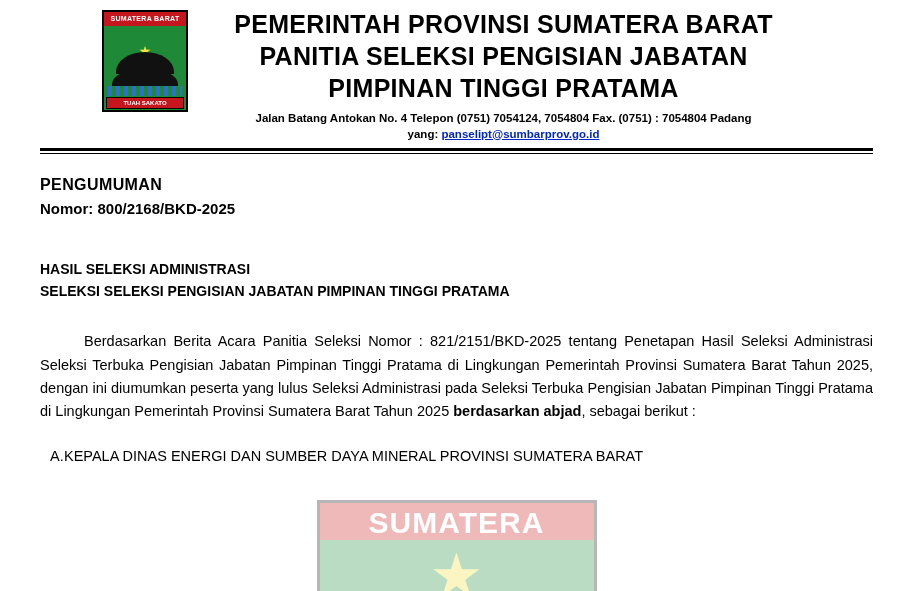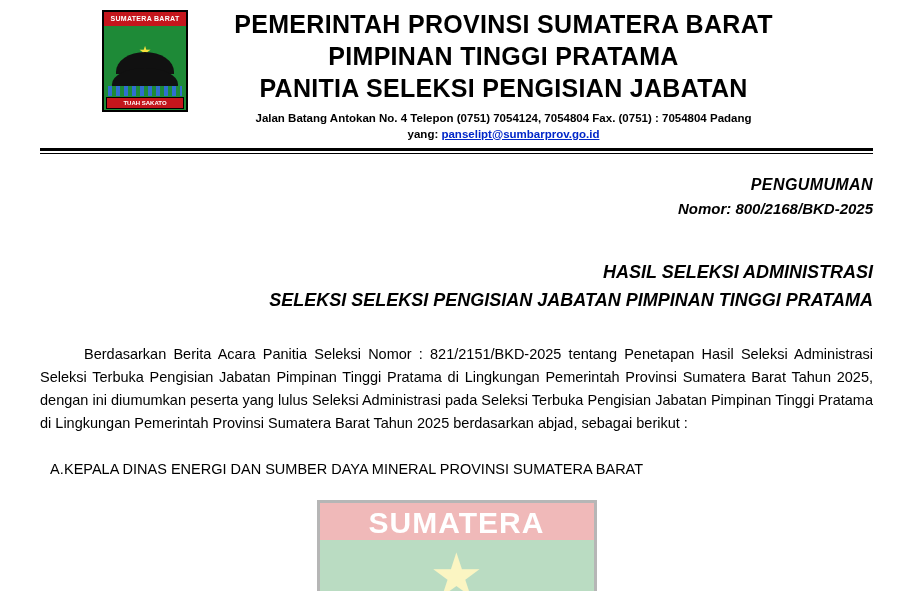--- a/index.html
+++ b/index.html
@@ -180,53 +180,53 @@
   }
   .rule-thick {
     border-top: 3px solid #000;
   }
   .rule-thin {
     border-top: 1px solid #000;
     margin-top: 2px;
   }
 
   
-  .center-block { text-align: right; font-style: italic; }
+  .center-block { text-align: left; }
   .t-pengumuman {
     font-size: 16px;
     font-weight: bold;
     margin-top: 22px;
     letter-spacing: .4px;
   }
   .t-nomor {
     font-size: 15px;
     font-weight: bold;
     margin-top: 6px;
   }
   .t-tentang {
     font-size: 14px;
     font-weight: bold;
     margin-top: 46px;
     letter-spacing: .4px;
   }
   .t-judul {
-    font-size: 18px;
+    font-size: 14px;
     font-weight: bold;
     margin-top: 42px;
     line-height: 1.55;
   }
 
   .para {
     margin-top: 28px;
     font-size: 14.5px;
     text-align: justify;
     line-height: 1.6;
     text-indent: 44px;
   }
-  .para b { font-weight: normal; }
+  .para b { font-weight: bold; }
 
   .list-item {
     margin-top: 22px;
     font-size: 14.5px;
     line-height: 1.55;
     display: flex;
     text-align: justify;
   }
   .list-letter {
     flex: 0 0 24px;
@@ -260,22 +260,22 @@
           <div class="crest-roof"></div>
           <div class="crest-roof2"></div>
           <div class="crest-water"></div>
           <div class="crest-ribbon">TUAH SAKATO</div>
         </div>
       </div>
     </div>
 
     <div class="head-text">
       <div class="head-line">PEMERINTAH PROVINSI SUMATERA BARAT</div>
+      <div class="head-line">PANITIA SELEKSI PENGISIAN JABATAN</div>
       <div class="head-line">PIMPINAN TINGGI PRATAMA</div>
-      <div class="head-line">PANITIA SELEKSI PENGISIAN JABATAN</div>
       <div class="head-addr">
         <div>Jalan Batang Antokan No. 4 Telepon (0751) 7054124, 7054804 Fax. (0751) : 7054804 Padang</div>
         <div>
           <span>yang:</span>
           <span class="mail-link">panselipt@sumbarprov.go.id</span>
         </div>
       </div>
     </div>
   </div>
 

